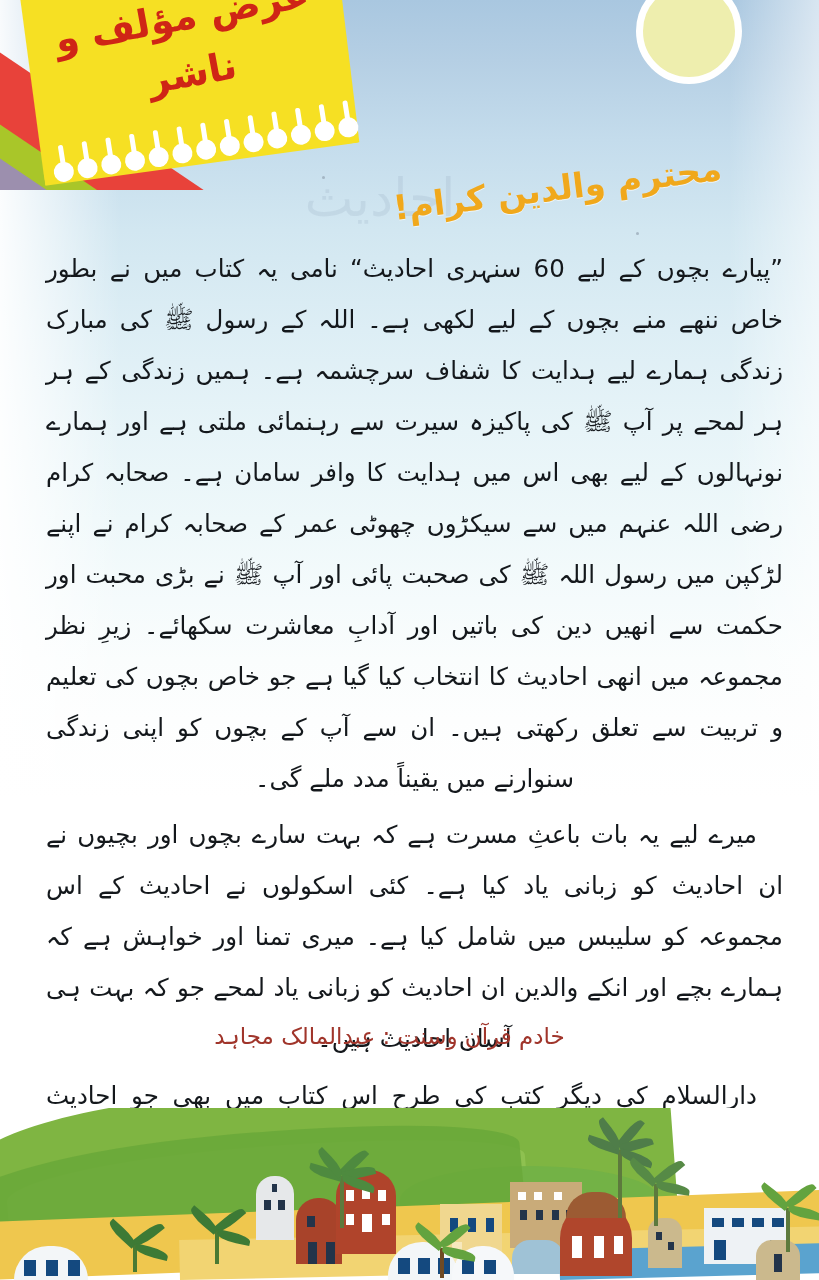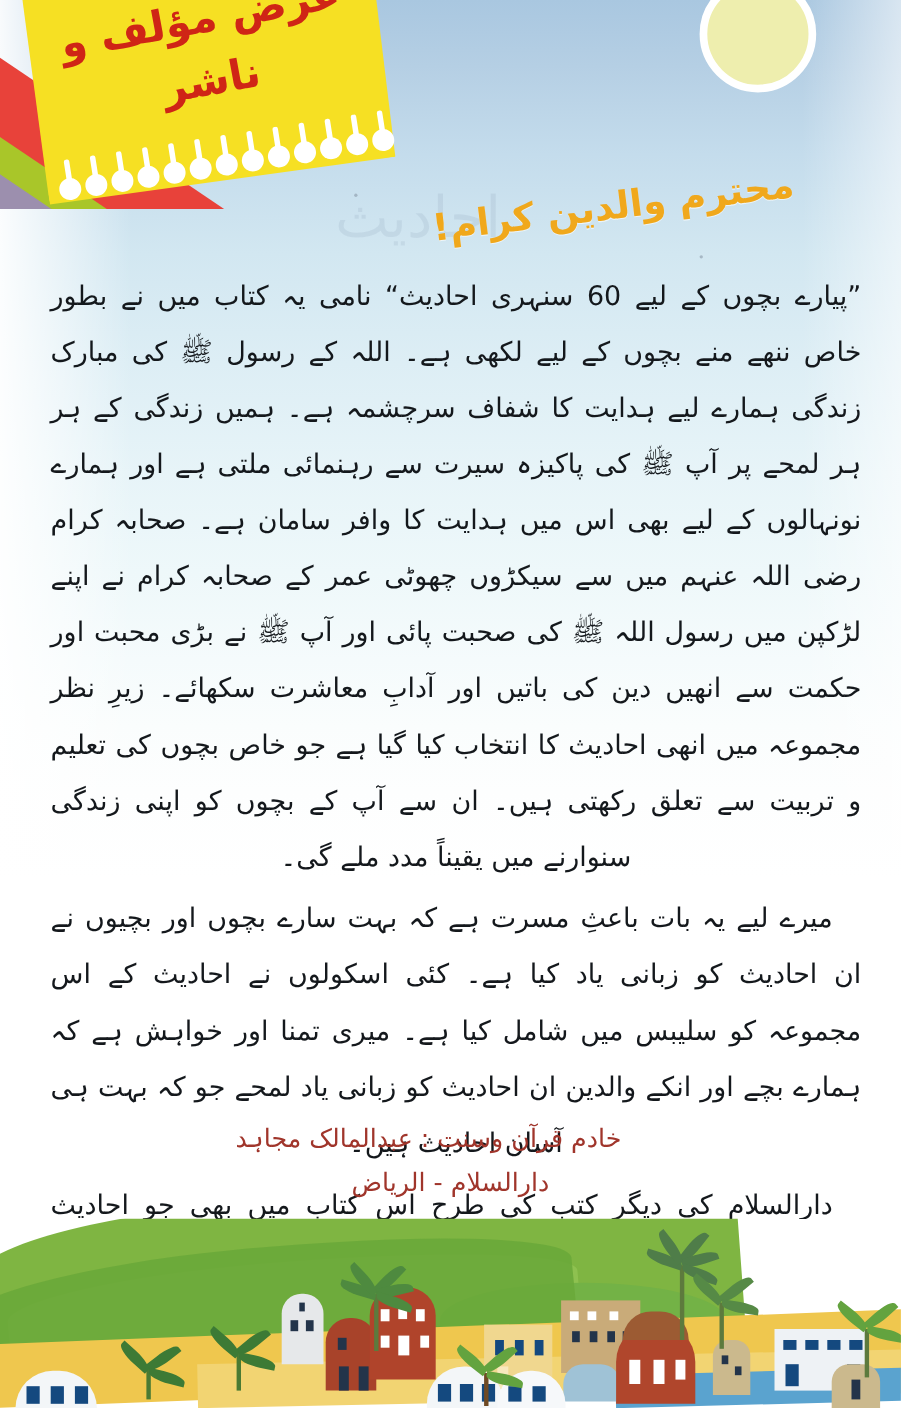--- a/index.html
+++ b/index.html
@@ -366,21 +366,20 @@
   <div class="salutation">محترم والدین کرام!</div>
 
   <div class="body-copy">
     <p>”پیارے بچوں کے لیے 60 سنہری احادیث“ نامی یہ کتاب میں نے بطور خاص ننھے منے بچوں کے لیے لکھی ہے۔ اللہ کے رسول ﷺ کی مبارک زندگی ہمارے لیے ہدایت کا شفاف سرچشمہ ہے۔ ہمیں زندگی کے ہر ہر لمحے پر آپ ﷺ کی پاکیزہ سیرت سے رہنمائی ملتی ہے اور ہمارے نونہالوں کے لیے بھی اس میں ہدایت کا وافر سامان ہے۔ صحابہ کرام رضی اللہ عنہم میں سے سیکڑوں چھوٹی عمر کے صحابہ کرام نے اپنے لڑکپن میں رسول اللہ ﷺ کی صحبت پائی اور آپ ﷺ نے بڑی محبت اور حکمت سے انھیں دین کی باتیں اور آدابِ معاشرت سکھائے۔ زیرِ نظر مجموعہ میں انھی احادیث کا انتخاب کیا گیا ہے جو خاص بچوں کی تعلیم و تربیت سے تعلق رکھتی ہیں۔ ان سے آپ کے بچوں کو اپنی زندگی سنوارنے میں یقیناً مدد ملے گی۔</p>
     <p>میرے لیے یہ بات باعثِ مسرت ہے کہ بہت سارے بچوں اور بچیوں نے ان احادیث کو زبانی یاد کیا ہے۔ کئی اسکولوں نے احادیث کے اس مجموعہ کو سلیبس میں شامل کیا ہے۔ میری تمنا اور خواہش ہے کہ ہمارے بچے اور انکے والدین ان احادیث کو زبانی یاد لمحے جو کہ بہت ہی آسان احادیث ہیں۔</p>
     <p>دارالسلام کی دیگر کتب کی طرح اس کتاب میں بھی جو احادیث شامل کی گئی ہیں ان شاء اللہ وہ بالکل صحیح ہیں۔ اس کتاب کی عمدہ طباعت کے لیے عزیزی عکاشہ مجاہد اور سینئر ڈیزائنر شہزاد احمد کا شکر گزار ہوں۔ ہمیں قارئین کی طرف سے ان کی قیمتی آراء کا انتظار رہے گا۔</p>
   </div>
 
   <div class="signature">
     <span class="sig-line sig-name">خادم قرآن وسنت : عبدالمالک مجاہد</span>
-    <span class="sig-line">دارالسلام - الریاض</span>
   </div>
 
   <div class="scene">
     <div class="scene-sky"></div>
 
     <div class="forest-back"></div>
     <div class="forest-hi"></div>
     <div class="forest-right"></div>
     <div class="forest-front"></div>
 

